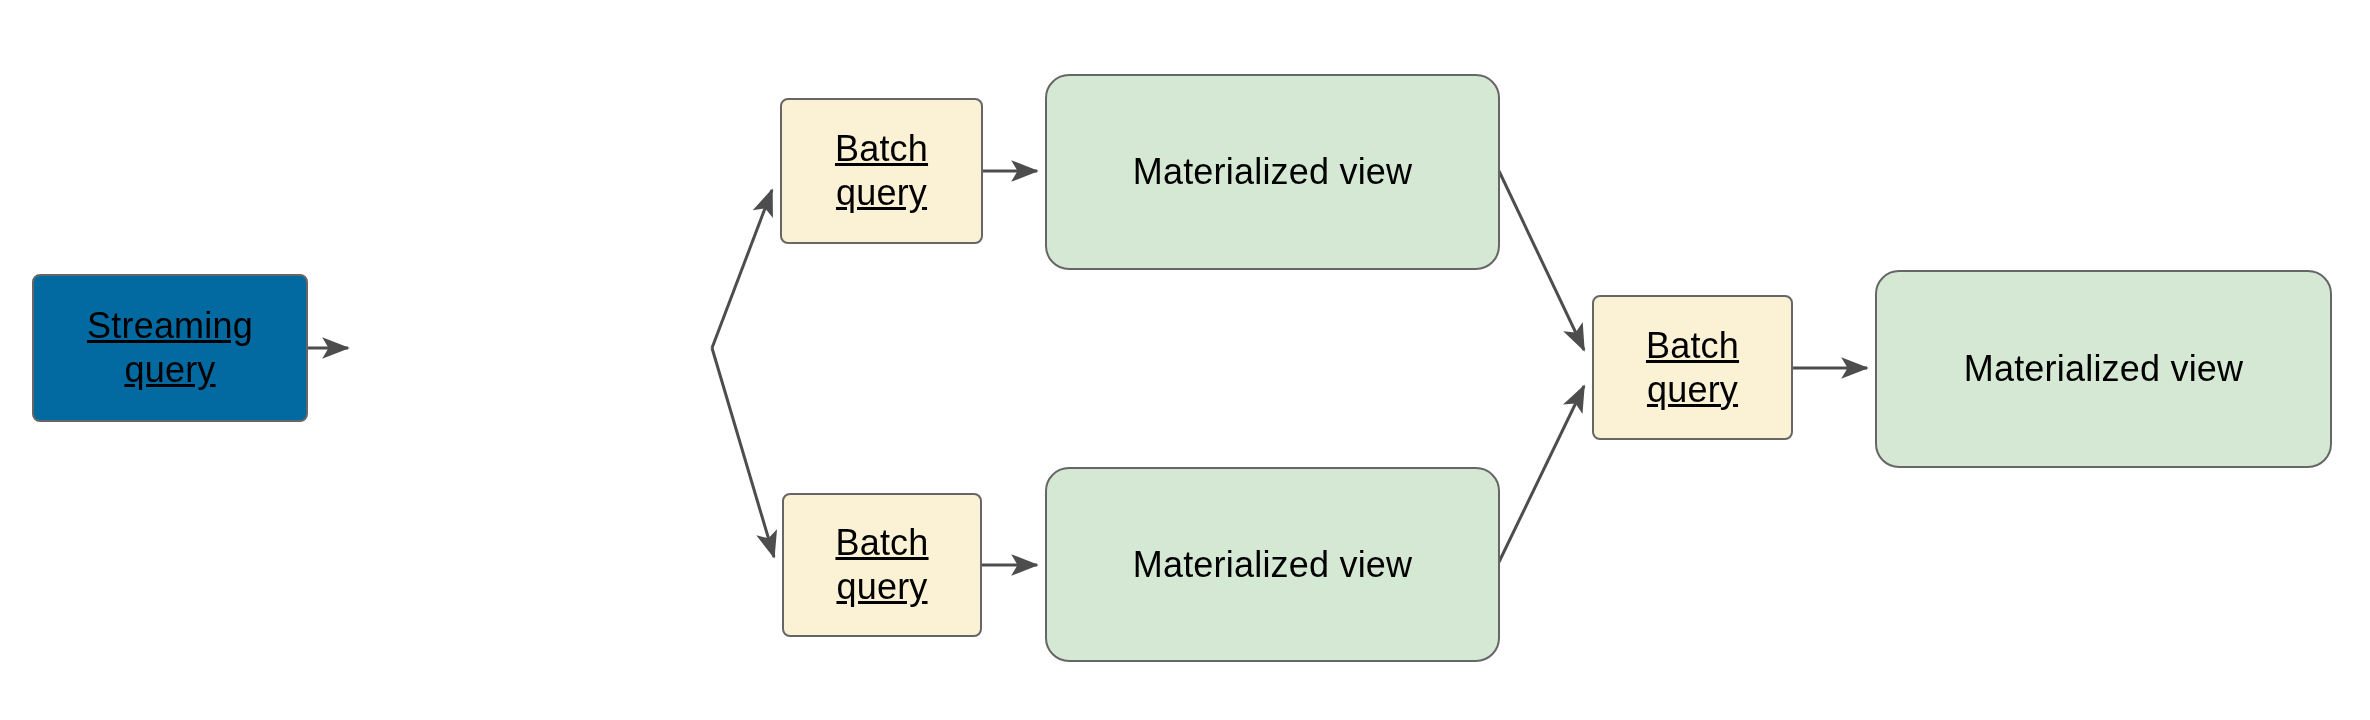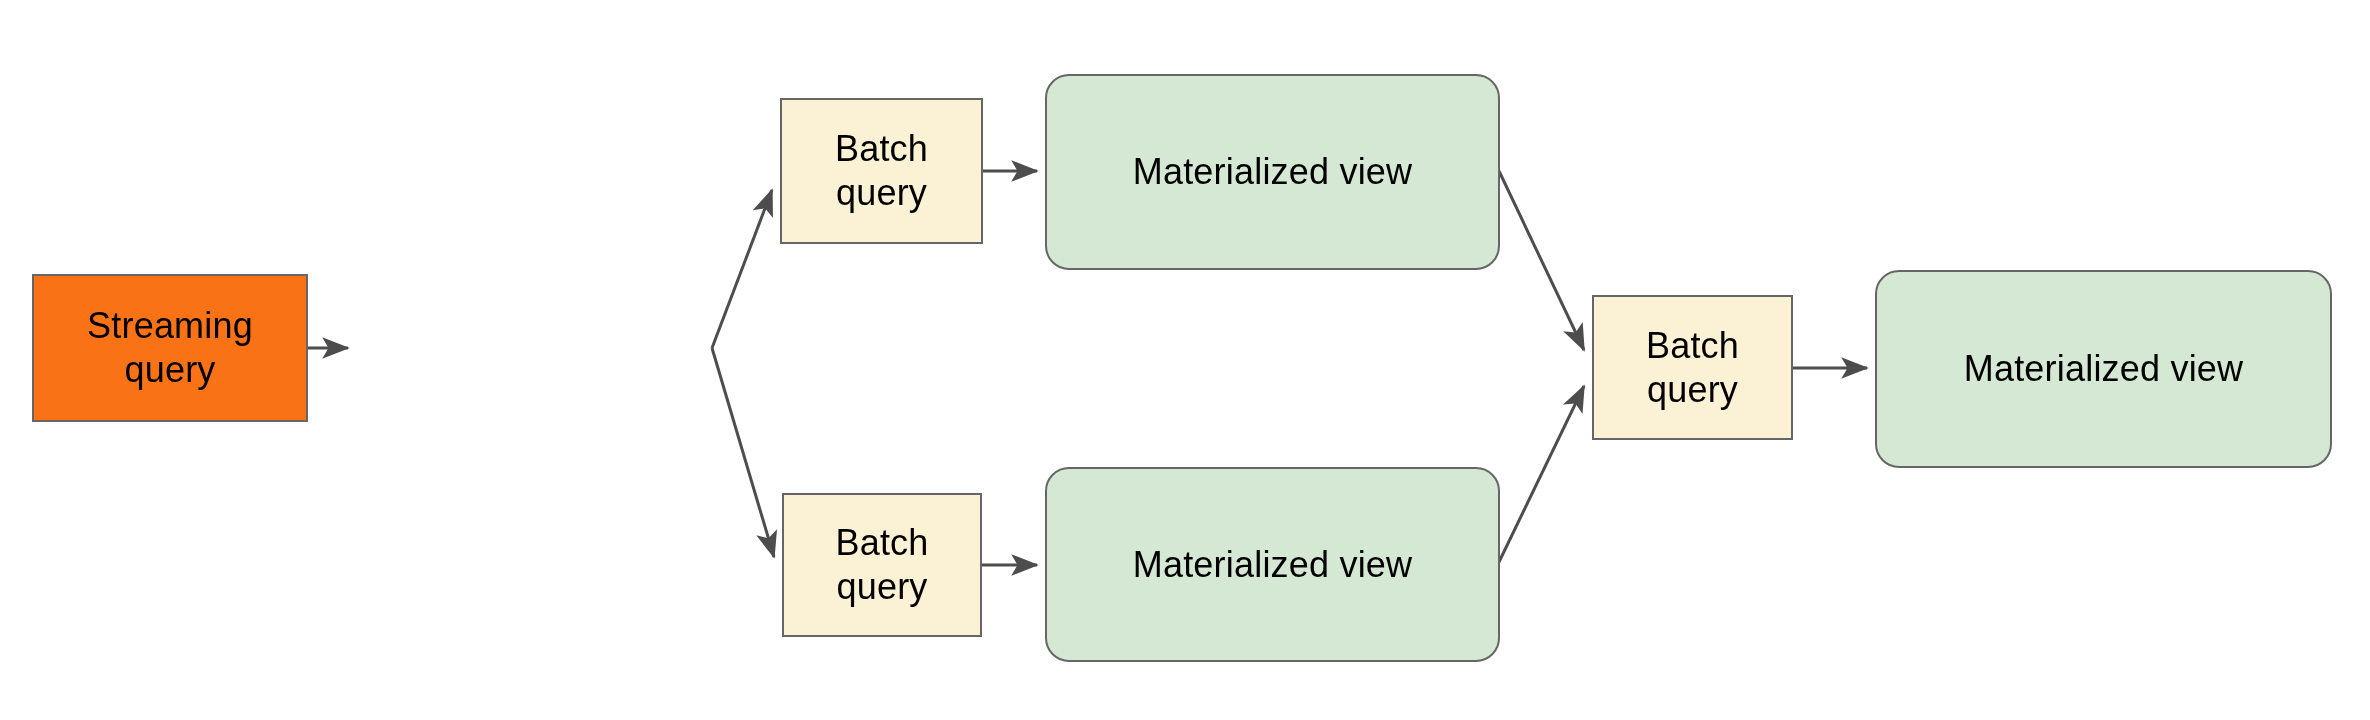--- a/index.html
+++ b/index.html
@@ -37,21 +37,22 @@
     font-size: 36px;
     line-height: 1.22;
     letter-spacing: 0.2px;
     white-space: pre-line;
     border-style: solid;
     border-width: 2px;
   }
   .node-process {
     background: #fbf2d5;
     border-color: #666666;
-    border-radius: 0;
+    border-radius: 8px;
+    text-decoration: underline;
   }
   .node-store {
     background: #d5e8d4;
     border-color: #666666;
     border-radius: 24px;
   }
 </style>
 </head>
 <body>
 
@@ -68,21 +69,21 @@
         <polyline points="712,348 772,190"></polyline>
         <polyline points="712,348 774,557"></polyline>
         <polyline points="983,171 1037,171"></polyline>
         <polyline points="982,565 1037,565"></polyline>
         <polyline points="1499,171 1584,350"></polyline>
         <polyline points="1499,562 1584,386"></polyline>
         <polyline points="1793,368 1867,368"></polyline>
       </g>
   </svg>
 
-  <div class="node node-process" style="left: 32px; top: 274px; width: 276px; height: 148px; border-color: rgb(102, 102, 102); color: rgb(0, 0, 0); background: #f97316;"><span>Streaming
+  <div class="node node-process" style="left: 32px; top: 274px; width: 276px; height: 148px; border-color: rgb(102, 102, 102); color: rgb(0, 0, 0); background: #0369a1;"><span>Streaming
 query</span></div>
 
 
   <div class="node node-process" style="left: 780px; top: 98px; width: 203px; height: 146px; border-color: rgb(102, 102, 102); color: rgb(0, 0, 0); background: rgb(251, 242, 213);"><span>Batch
 query</span></div>
 
   <div class="node node-store" style="left: 1045px; top: 74px; width: 455px; height: 196px; border-color: rgb(102, 102, 102); color: rgb(0, 0, 0); background: rgb(213, 232, 212);"><span>Materialized view</span></div>
 
   <div class="node node-process" style="left: 782px; top: 493px; width: 200px; height: 144px; border-color: rgb(102, 102, 102); color: rgb(0, 0, 0); background: rgb(251, 242, 213);"><span>Batch
 query</span></div>

